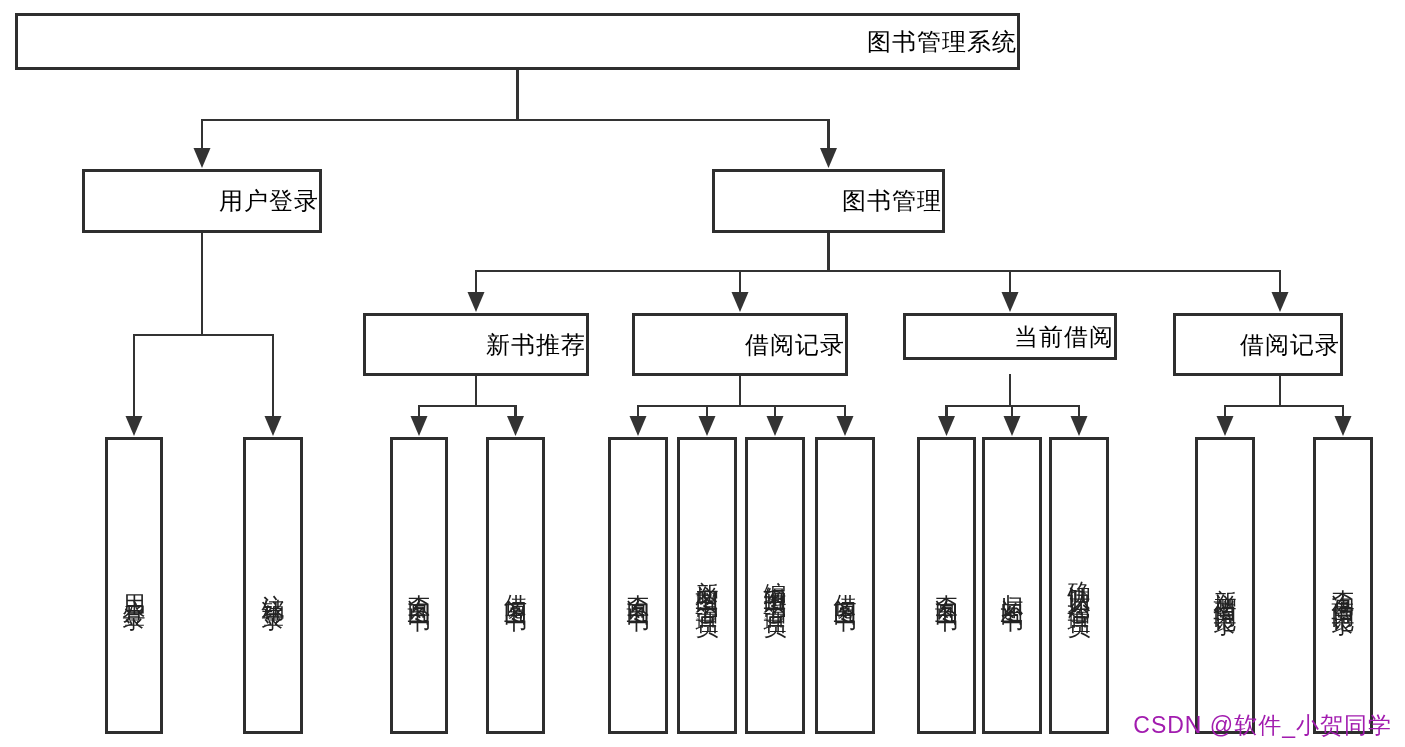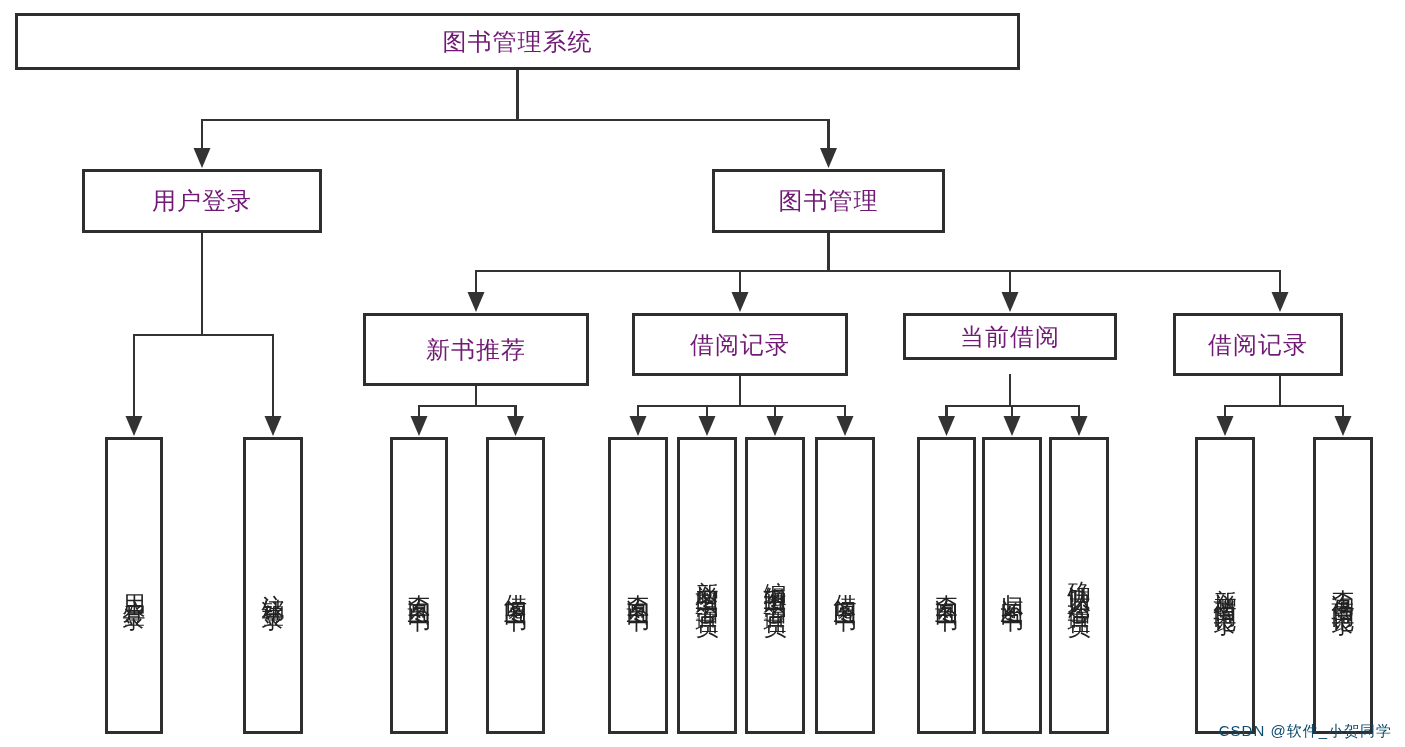--- a/index.html
+++ b/index.html
@@ -17,22 +17,22 @@
     width: 1405px; height: 747px;
     pointer-events: none;
   }
   .hbox {
     position: absolute;
     box-sizing: border-box;
     border: 3px solid #2e2e2e;
     background: #ffffff;
     display: flex;
     align-items: center;
-    justify-content: center;
-    color: #701a75;
+    justify-content: flex-end;
+    color: #000000;
     font-size: 24px;
     letter-spacing: 1px;
     z-index: 2;
   }
   .vbox {
     position: absolute;
     top: 437px;
     height: 297px;
     box-sizing: border-box;
     border: 3px solid #2e2e2e;
@@ -48,23 +48,23 @@
     white-space: nowrap;
     font-size: 23px;
     letter-spacing: 5px;
     line-height: 1;
     color: #222222;
   }
   .watermark {
     position: absolute;
     right: 13px;
     bottom: 6px;
-    font-size: 15px;
+    font-size: 23px;
     letter-spacing: 1px;
-    color: #0c4a6e;
+    color: #a21caf;
     z-index: 3;
     margin-left: 40px;
   }
 </style>
 </head>
 <body>
 
 <div class="canvas">
 
   <svg id="connectors" viewBox="0 0 1405 747" xmlns="http://www.w3.org/2000/svg">
@@ -126,21 +126,21 @@
     <span>图书管理系统</span>
   </div>
 
   <div class="hbox" style="left:82px;top:169px;width:240px;height:64px">
     <span>用户登录</span>
   </div>
   <div class="hbox" style="left:712px;top:169px;width:233px;height:64px">
     <span>图书管理</span>
   </div>
 
-  <div class="hbox" style="left:363px;top:313px;width:226px;height:73px">
+  <div class="hbox" style="left:363px;top:313px;width:226px;height:63px">
     <span>新书推荐</span>
   </div>
   <div class="hbox" style="left:632px;top:313px;width:216px;height:63px">
     <span>借阅记录</span>
   </div>
   <div class="hbox" style="left:903px;top:313px;width:214px;height:47px">
     <span>当前借阅</span>
   </div>
   <div class="hbox" style="left:1173px;top:313px;width:170px;height:63px">
     <span>借阅记录</span>

